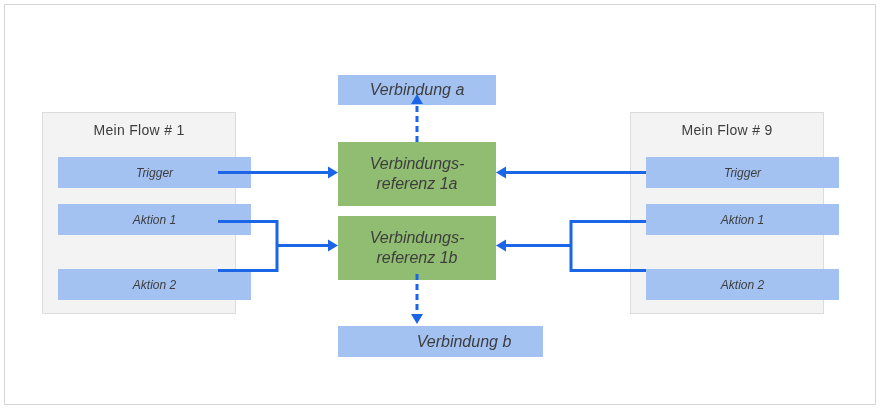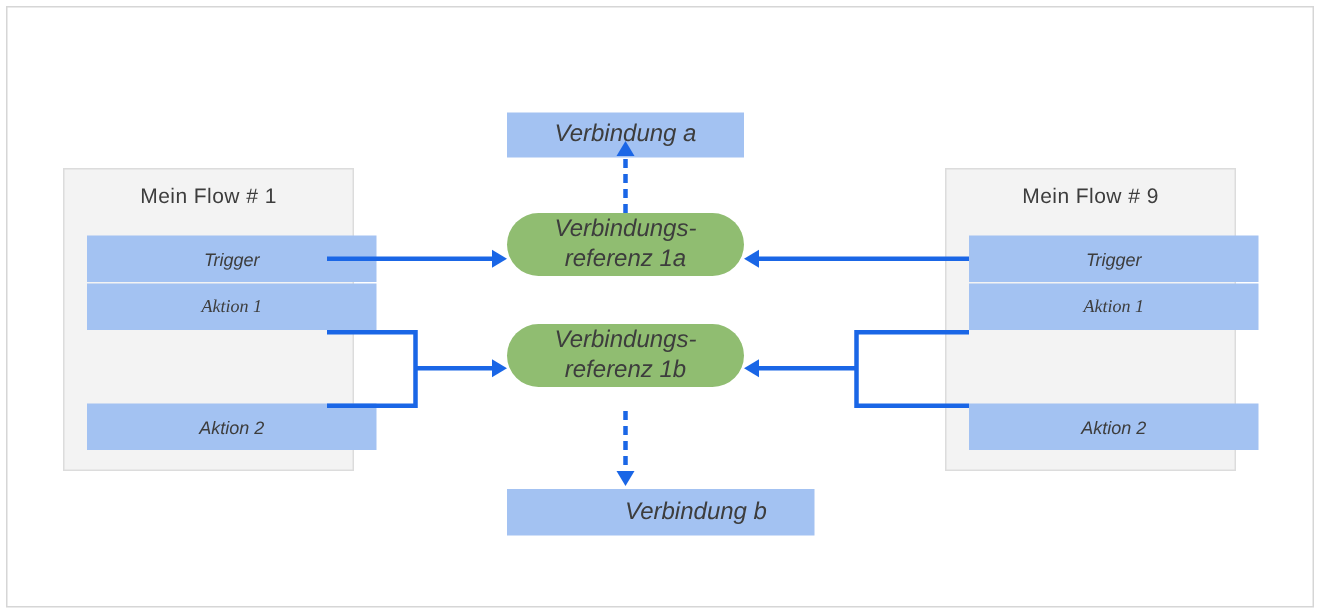--- a/index.html
+++ b/index.html
@@ -48,21 +48,21 @@
     height: 31px;
     background: var(--item-blue, #a3c2f2);
     display: flex;
     align-items: center;
     justify-content: center;
     font-style: italic;
     font-size: 12px;
     color: var(--text-dark, #3d3d3d);
   }
   .flow-item.pos0 { top: 44px; }
-  .flow-item.pos1 { top: 76px; font-family: Liberation Serif, serif; }
+  .flow-item.pos1 { top: 91px; }
   .flow-item.pos2 { top: 156px; }
   .center-box {
     position: absolute;
     left: 338px;
     width: 158px;
     display: flex;
     align-items: center;
     justify-content: center;
     text-align: center;
     font-style: italic;
@@ -70,23 +70,22 @@
     color: var(--text-dark, #3d3d3d);
   }
   .conn-box {
     background: var(--item-blue, #a3c2f2);
     height: 30px;
   }
   .conn-box.a { top: 75px; }
   .conn-box.b { top: 326px; height: 31px; padding-left: 47px; }
   .ref-box {
     background: var(--ref-green, #90bd71);
-    height: 42px;
+    height: 64px;
     line-height: 1.25;
-    border-radius: 22px;
   }
   .ref-box.a { top: 142px; }
   .ref-box.b { top: 216px; }
   .ref-label, .conn-label { white-space: pre-line; }
   #arrow-layer {
     position: absolute;
     left: 0; top: 0;
     width: 881px;
     height: 409px;
     pointer-events: none;

